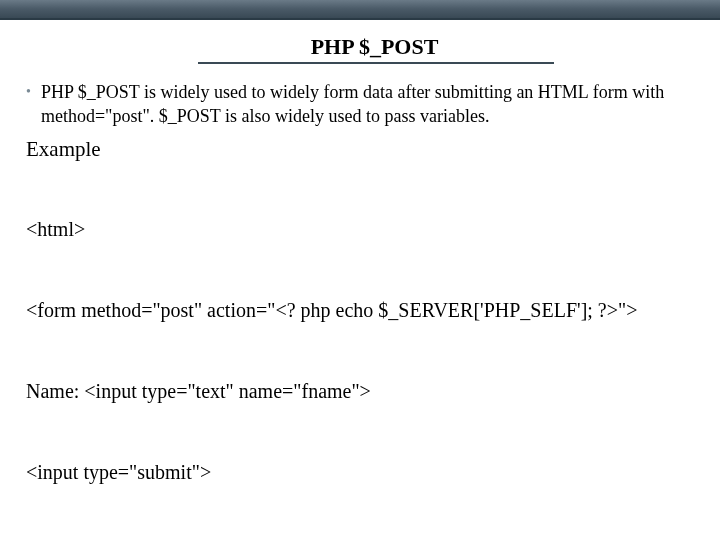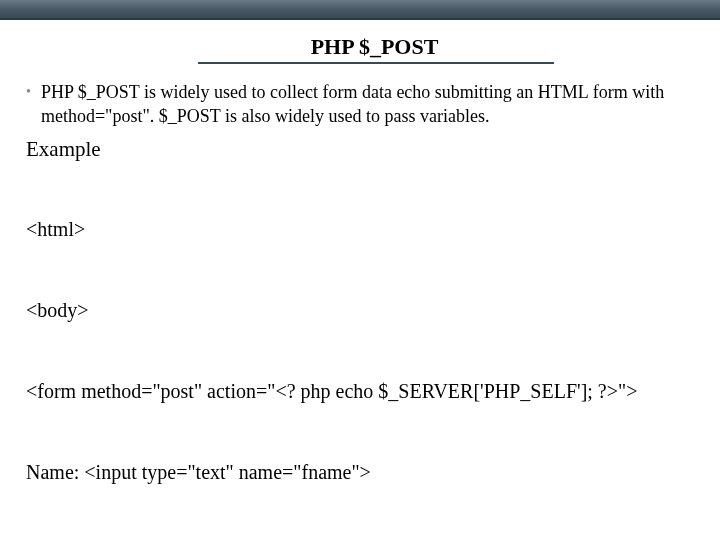--- a/index.html
+++ b/index.html
@@ -72,28 +72,27 @@
 <div class="top-bar"></div>
 
 <div class="title-area">
   <div class="title">PHP $_POST</div>
   <div class="title-underline"></div>
 </div>
 
 <div class="content">
   <div class="bullet-row">
     <span class="bullet">•</span>
-    <span class="bullet-text">PHP $_POST is widely used to collect form data echo submitting an HTML form with method="post". $_POST is also widely used to pass variables.</span>
+    <span class="bullet-text">PHP $_POST is widely used to widely form data after submitting an HTML form with method="post". $_POST is also widely used to pass variables.</span>
   </div>
 
   <div class="example-heading">Example</div>
 
   <div class="code">
     <div>&lt;html&gt;</div>
-    <div>&lt;body&gt;</div>
     <div>&lt;form method="post" action="&lt;? php echo $_SERVER['PHP_SELF']; ?&gt;"&gt;</div>
     <div>Name: &lt;input type="text" name="fname"&gt;</div>
     <div>&lt;input type="submit"&gt;</div>
     
     
     
     
     
     
     

